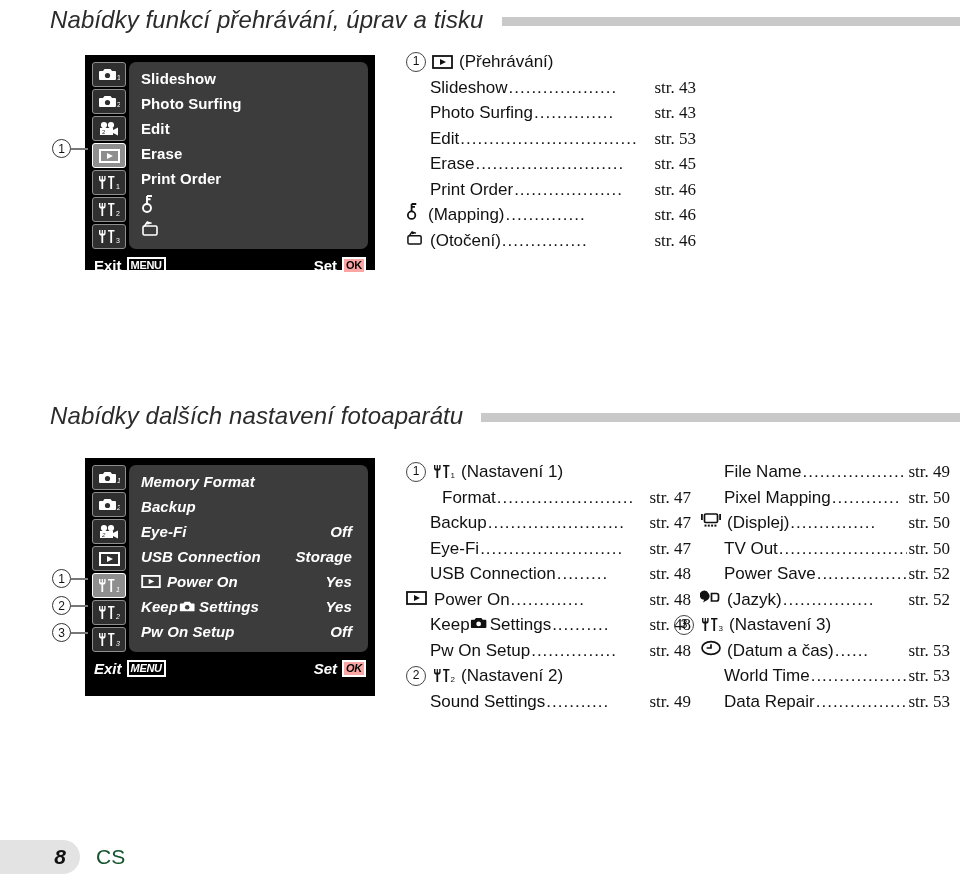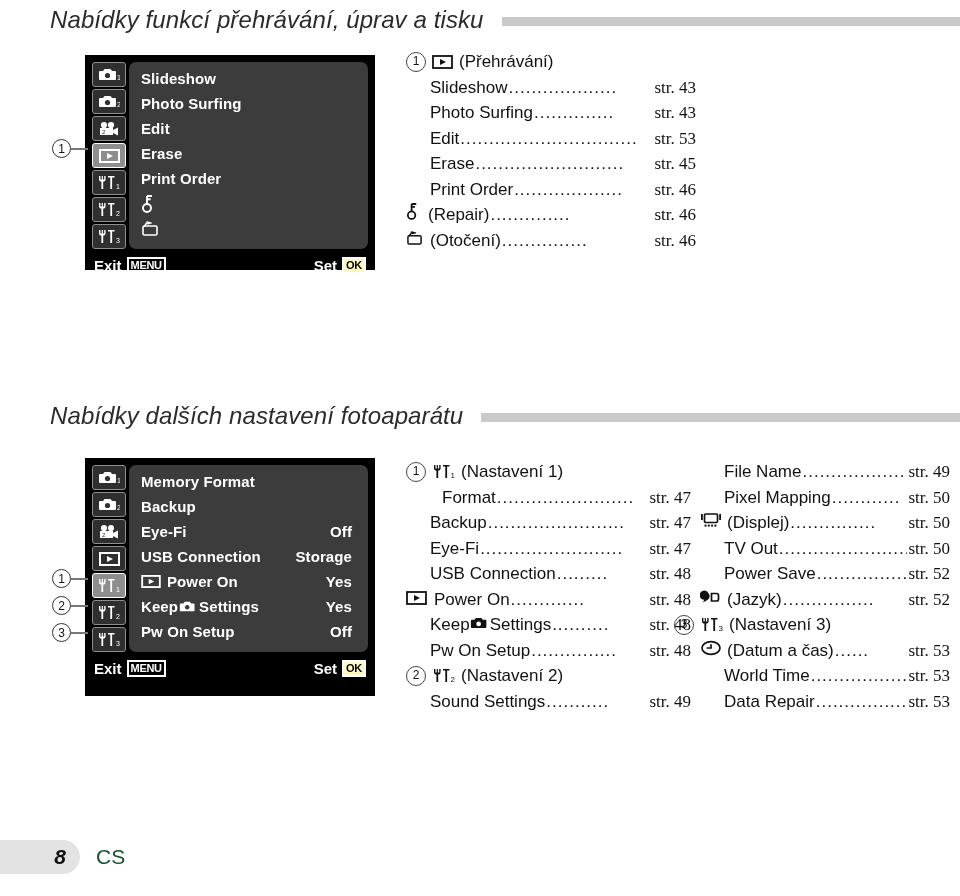--- a/index.html
+++ b/index.html
@@ -102,21 +102,21 @@
     display:inline-block;
     border:2px solid #ffffff;
     color:#ffffff;
     font-size:11px;
     font-weight:bold;
     line-height:11px;
     padding:1px 2px;
     margin-left:5px;
     letter-spacing:-.3px;
   }
-  .keycap.inv{background:#fef9c3;color:#000000;}
+  .keycap.inv{background:#fca5a5;color:#000000;}
 
   
   .callout{
     position:absolute;
     display:flex;align-items:center;
   }
   .callnum{
     width:19px;height:19px;border-radius:50%;
     border:1.4px solid #333;
     display:flex;align-items:center;justify-content:center;
@@ -366,21 +366,21 @@
   <div class="line">
     <span class="ind" style="width:22px;flex:0 0 22px;display:flex;align-items:center;">
       <span class="gi">
         <svg width="14" height="18" viewBox="0 0 15 19">
             <circle cx="6" cy="14" r="4" fill="none" stroke="#111" stroke-width="1.9"></circle>
             <path d="M6 10V2" stroke="#111" stroke-width="1.9"></path>
             <path d="M6 2h5M6 5.2h3.6" stroke="#111" stroke-width="1.9"></path>
           </svg>
       </span>
     </span>
-    <span class="nm">(Repair)</span>
+    <span class="nm">(Mapping)</span>
     <span class="dots">..............</span>
     <span class="pg">str. 46</span>
   </div>
   <div class="line">
     <span class="ind" style="width:24px;flex:0 0 24px;display:flex;align-items:center;">
       <span class="gi">
         <svg width="18" height="16" viewBox="0 0 19 17">
             <rect x="2" y="6" width="14" height="9" rx="1.4" fill="none" stroke="#111" stroke-width="1.6"></rect>
             <path d="M3.2 6.5L6.2 2.2 10.6 3.3" fill="none" stroke="#111" stroke-width="1.6"></path>
             <path d="M6.6 1.2l-.6 3.4 3.2-.6z" fill="#111"></path>
@@ -391,21 +391,21 @@
     <span class="dots">...............</span>
     <span class="pg">str. 46</span>
   </div>
 </div>
 
 <div class="section-head" style="top:402px;">
   <span class="htext">Nabídky dalších nastavení fotoaparátu</span>
   <span class="hrule"></span>
 </div>
 
-<div class="lcd" style="left:85px;top:458px;width:290px;height:238px;">
+<div class="lcd" style="left:85px;top:458px;width:290px;height:238px;font-style:italic;">
   <div class="lcd-inner">
     <div class="lcd-body">
       <div class="tabcol">
         <div class="tab">
           <span class="gi">
             <svg width="22" height="15" viewBox="0 0 22 15">
                 <path d="M2 4h3l1.5-2h6L14 4h3a1 1 0 011 1v7a1 1 0 01-1 1H2a1 1 0 01-1-1V5a1 1 0 011-1z" fill="#fff"></path>
                 <circle cx="9.5" cy="8.5" r="2.6" fill="#2f2f2f"></circle>
                 <text x="19" y="13" font-size="7" fill="#fff" font-family="Liberation Sans, sans-serif">1</text>
               </svg>

